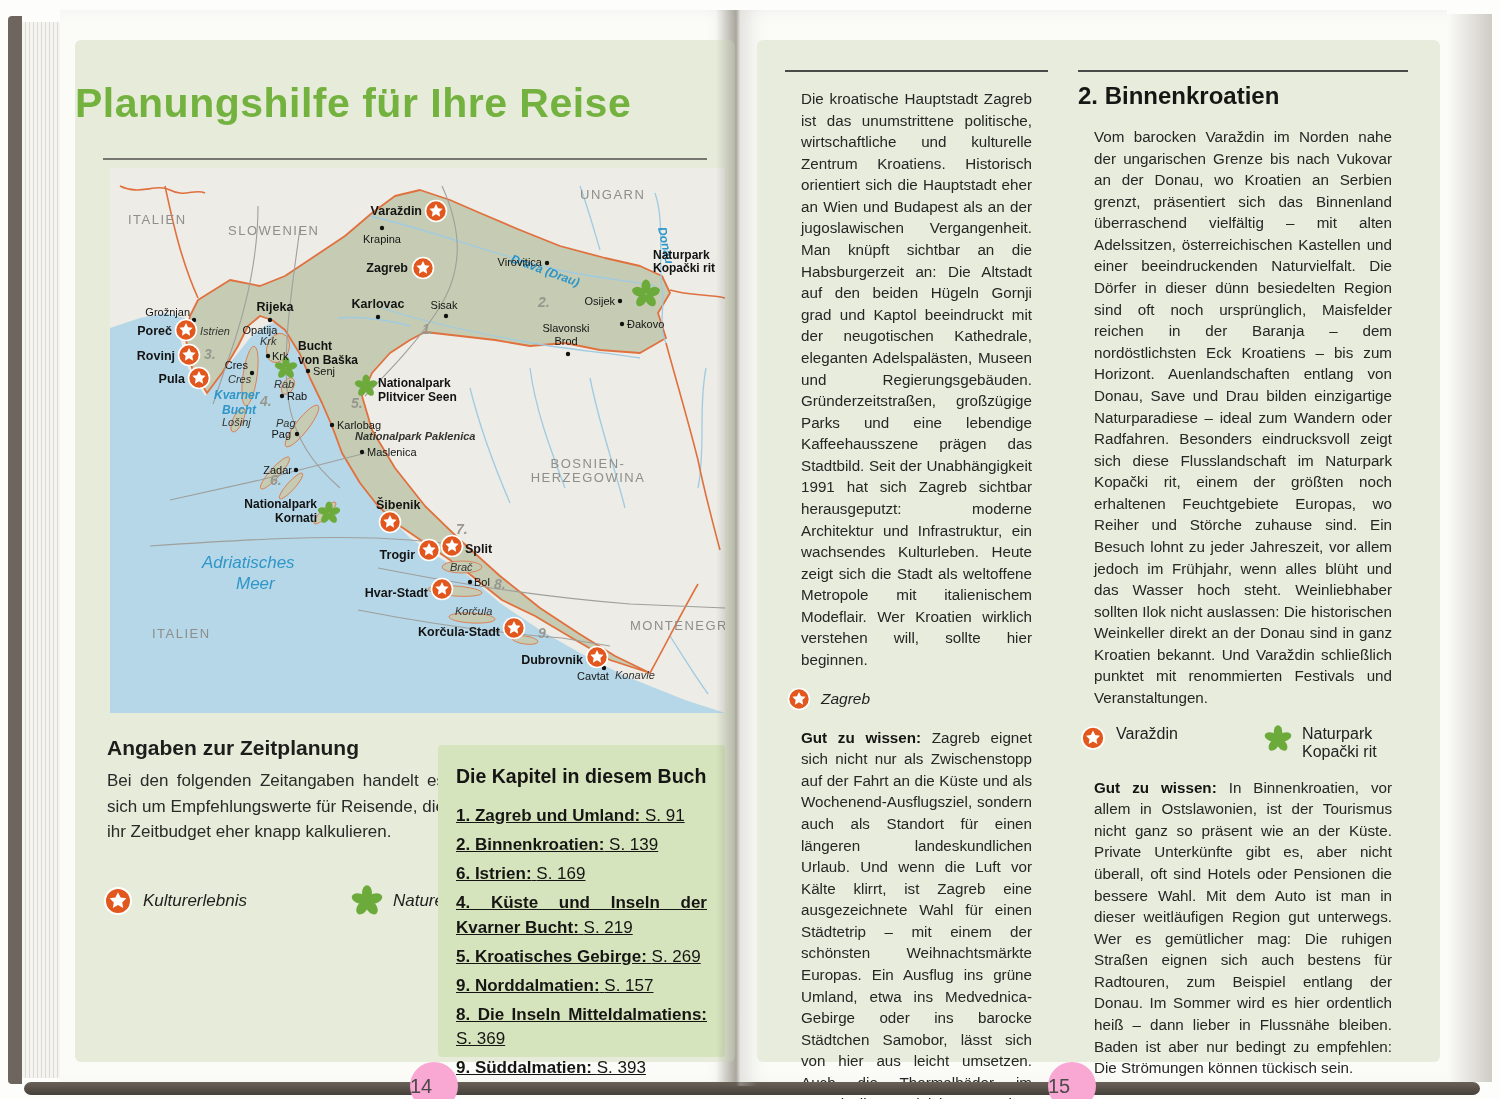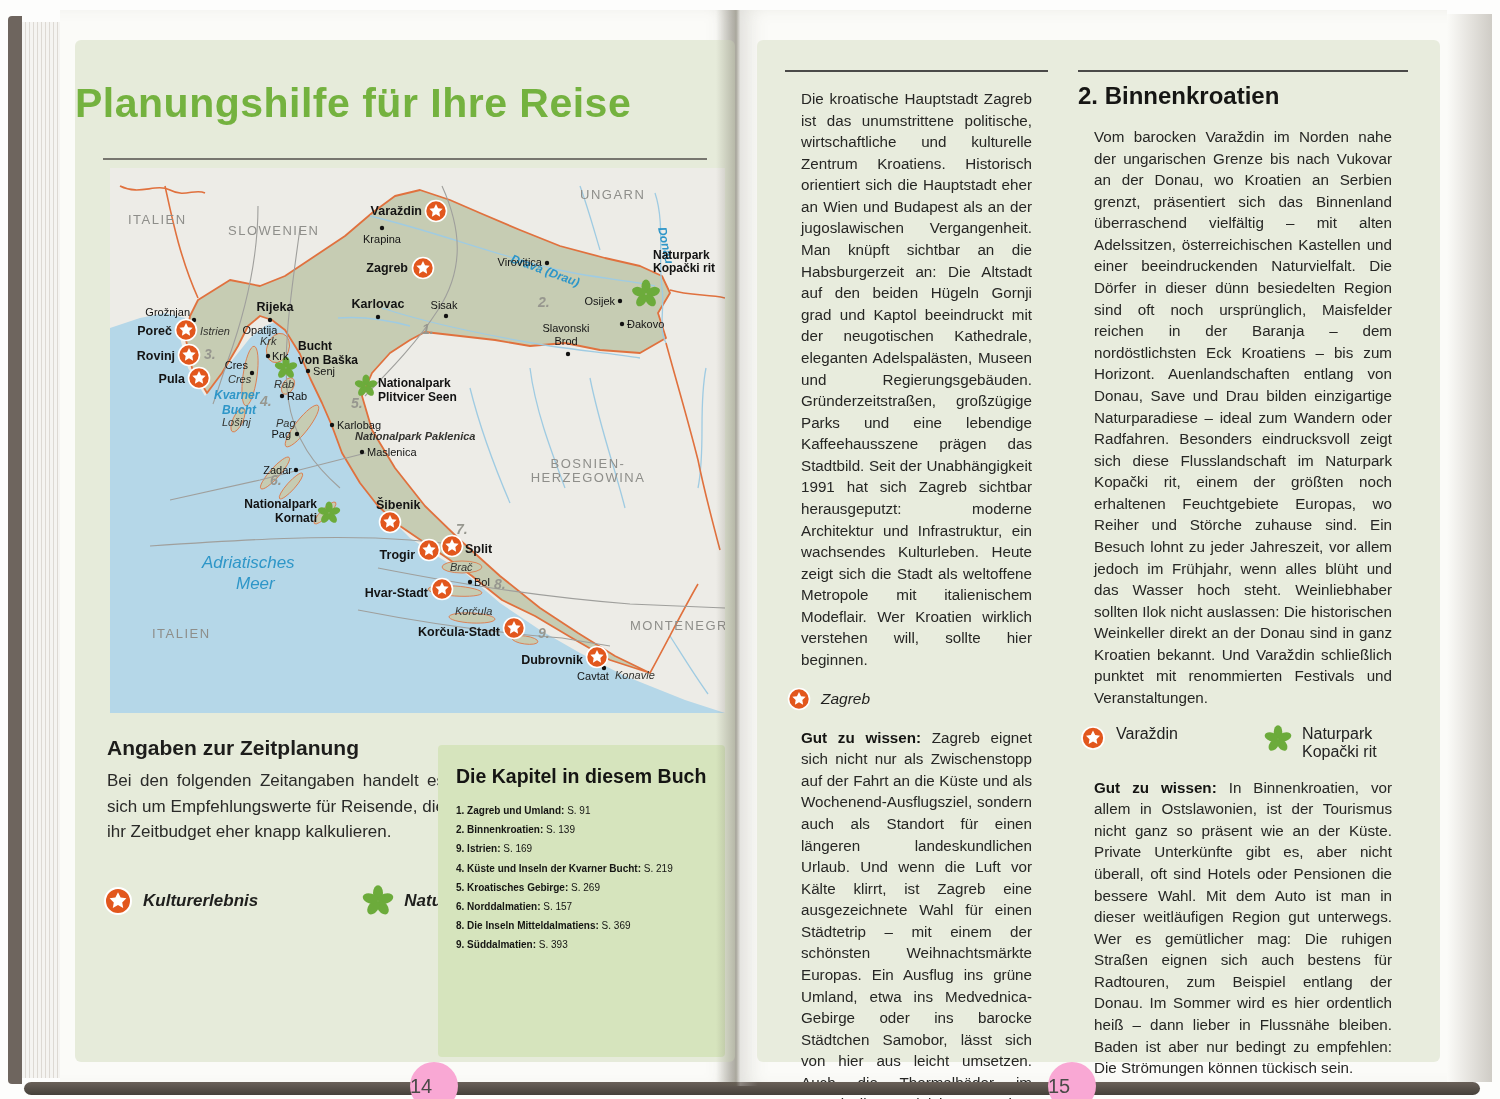--- a/index.html
+++ b/index.html
@@ -24,27 +24,27 @@
   .pagenum{position:absolute;top:1062px;width:48px;height:48px;background:#f9a8d4;border-radius:50%;
       z-index:30;text-align:left;line-height:48px;font-size:20px;color:#4a4a48;}
   
   .book-title{position:absolute;left:0;top:40px;width:100%;text-align:left;
       font-size:41px;font-weight:bold;color:#74b23f;letter-spacing:.5px;}
   .title-rule{position:absolute;left:28px;top:118px;width:604px;height:0;border-top:2px solid #77766f;}
   .sec-head{font-weight:bold;color:#1d1d1b;}
   #angaben{position:absolute;left:32px;top:696px;width:338px;}
   #angaben .sec-head{font-size:21px;}
   #angaben p{margin:8px 0 0 0;font-size:17px;line-height:1.5;text-align:justify;color:#2a2a28;}
-  .legend{position:absolute;left:28px;top:845px;width:360px;display:flex;align-items:center;gap:14px;font-weight:bold;}
+  .legend{position:absolute;left:28px;top:845px;width:360px;display:flex;align-items:center;gap:14px;}
   .legend .item{display:flex;align-items:center;gap:10px;}
   .legend .lab{font-style:italic;font-size:17px;color:#1f1f1d;}
   .kapitel{position:absolute;left:363px;top:705px;width:287px;height:312px;background:#d6e4bd;border-radius:4px;
       box-sizing:border-box;padding:20px 18px 0 18px;}
   .kapitel h3{margin:0 0 16px 0;font-size:19.5px;color:#151513;}
-  .kap-item{font-size:10px;line-height:1.42;margin-bottom:5px;color:#151513;text-align:justify;}
+  .kap-item{font-size:17px;line-height:1.42;margin-bottom:5px;color:#151513;text-align:justify;text-decoration:underline;}
   .kap-label{font-weight:bold;}
   .kap-page{font-weight:normal;}
   
   .cols{position:absolute;left:28px;top:30px;display:flex;gap:30px;}
   .col{box-sizing:border-box;}
   #col1{width:263px;}
   #col2{width:330px;}
   .col-rule{border-top:2px solid #4a4a48;margin-bottom:10px;}
   .col h2{margin:2px 0 14px 0;font-size:24px;color:#161614;}
   .body-p{margin:16px;font-size:15.2px;line-height:1.42;text-align:justify;color:#262624;}
@@ -301,24 +301,24 @@
             </g>
           </svg>
           <span class="lab">Naturerlebnis</span>
         </div>
       </div>
 
       <div class="kapitel">
         <h3>Die Kapitel in diesem Buch</h3>
         <div class="kap-item"><span class="kap-label">1. Zagreb und Umland:</span> <span class="kap-page">S. 91</span></div>
         <div class="kap-item"><span class="kap-label">2. Binnenkroatien:</span> <span class="kap-page">S. 139</span></div>
-        <div class="kap-item"><span class="kap-label">9. Istrien:</span> <span class="kap-page">S. 169</span></div>
+        <div class="kap-item"><span class="kap-label">6. Istrien:</span> <span class="kap-page">S. 169</span></div>
         <div class="kap-item"><span class="kap-label">4. Küste und Inseln der Kvarner Bucht:</span> <span class="kap-page">S. 219</span></div>
         <div class="kap-item"><span class="kap-label">5. Kroatisches Gebirge:</span> <span class="kap-page">S. 269</span></div>
-        <div class="kap-item"><span class="kap-label">6. Norddalmatien:</span> <span class="kap-page">S. 157</span></div>
+        <div class="kap-item"><span class="kap-label">9. Norddalmatien:</span> <span class="kap-page">S. 157</span></div>
         <div class="kap-item"><span class="kap-label">8. Die Inseln Mitteldalmatiens:</span> <span class="kap-page">S. 369</span></div>
         <div class="kap-item"><span class="kap-label">9. Süddalmatien:</span> <span class="kap-page">S. 393</span></div>
       </div>
     </div>
   </div>
 
   <div class="page" id="page-right">
     <div class="panel" id="panel-right">
       <div class="cols">
 

